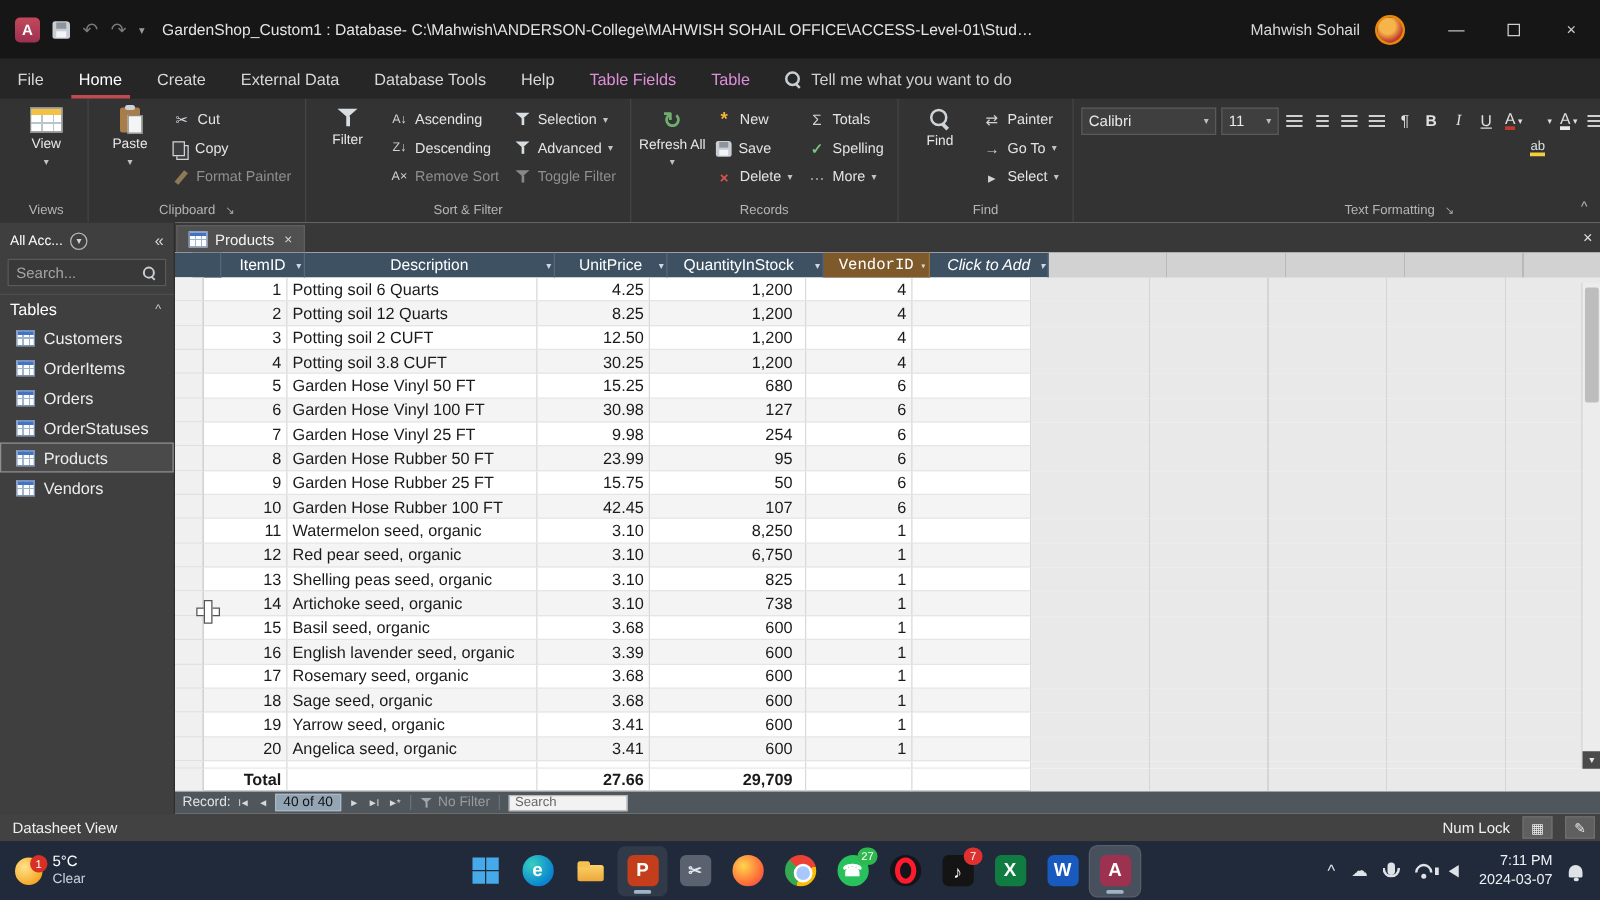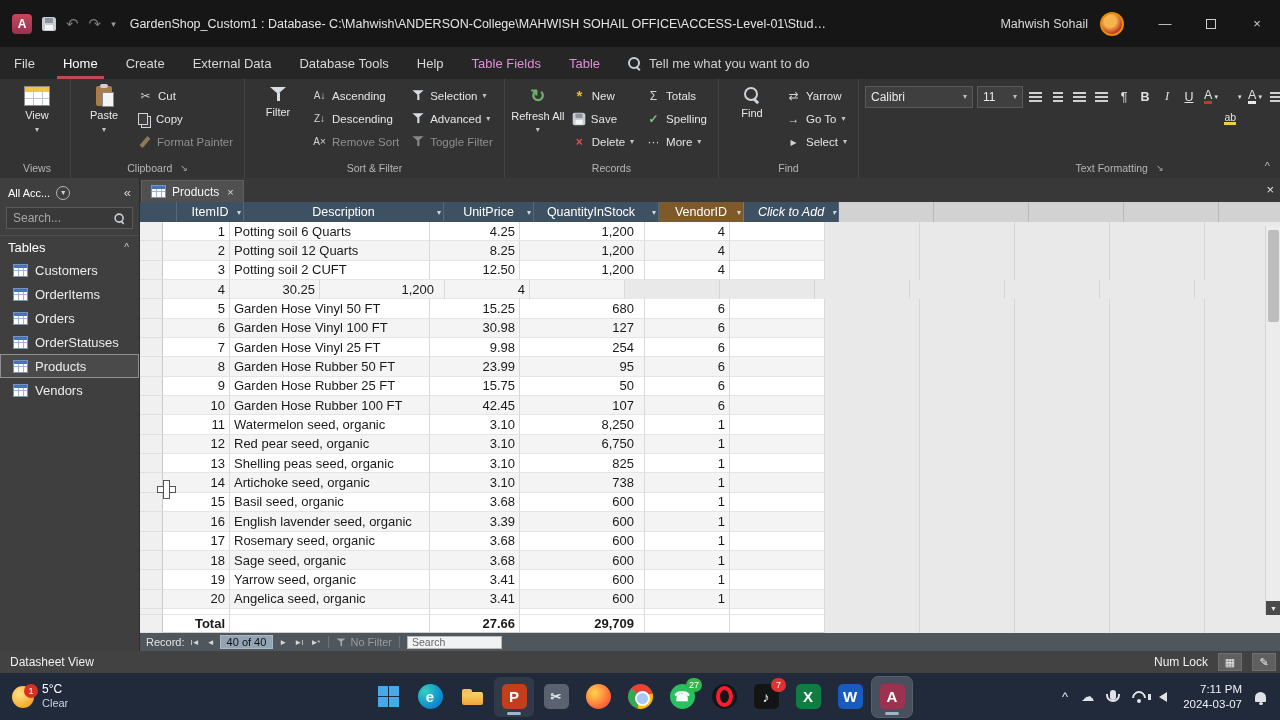--- a/index.html
+++ b/index.html
@@ -108,21 +108,21 @@
   .objtabs { height:24px; background:#383838; display:flex; align-items:flex-end; position:relative; }
   .objtab { height:22px; margin-left:1px; background:#505050; border:1px solid #5f5f5f; border-bottom:none; color:#f2f2f2; font-size:12px; display:flex; align-items:center; gap:6px; padding:0 9px; }
   .objtab .x { font-size:11px; color:#d8d8d8; margin-left:2px; }
   .objclose { position:absolute; right:6px; top:4px; font-size:13px; color:#e0e0e0; }
 
   .datasheet { height:431px; position:relative; overflow:hidden; font-size:13px; color:#1a1a1a; background:#e9e9e9; }
   .ds-h { display:flex; height:20px; background:#3e5163; color:#fff;padding-left:14px; }
   .ds-corner { width:23px; border-right:1px solid #55677a; background:#3e5163; flex:none; }
   .ds-hc { display:flex; align-items:center; justify-content:center; position:relative; border-right:1px solid #55677a; font-size:12.5px; flex:none; }
   .ds-hc .hchev { position:absolute; right:2px; top:6px; font-size:8px; color:#cfd8e0; }
-  .ds-hc.hdr-vendor { background:#7e5a2b; border-right-color:#96743f; }
+  .ds-hc.hdr-vendor { background:#7e5a2b; border-right-color:#96743f;font-family:Liberation Mono, monospace; }
   .ds-hc.hdr-add { font-style:italic; font-weight:normal; }
   .ds-hfill { flex:1; background:#d2d2d2; background-image:repeating-linear-gradient(90deg, transparent 0 94px, #b9b9b9 94px 95px); }
   .ds-r { display:flex; height:19.35px; background:#fff; }
   .ds-r.alt { background:#f4f4f4; }
   .ds-sel { width:23px; background:#f0f0f0; border-right:1px solid #c9c9c9; border-bottom:1px solid #e0e0e0; flex:none; }
   .ds-c { display:flex; align-items:center; padding:0 4px; border-right:1px solid #d9d9d9; border-bottom:1px solid #e5e5e5; overflow:hidden; white-space:nowrap; flex:none; }
   .ds-c.num { justify-content:flex-end; }
   .ds-fill { flex:1; background:#e9e9e9; background-image:repeating-linear-gradient(90deg, transparent 0 94px, #d5d5d5 94px 95px); }
   .w-id{width:67px} .w-desc{width:200px} .w-price{width:90px} .w-qty{width:125px; padding-right:10px} .w-vendor{width:85px} .w-add{width:95px}
   .newrow { height:6px; overflow:hidden; }
@@ -369,21 +369,21 @@
 
     <div class="rgroup">
       <div class="rgroup-body">
         <div class="rbig">
           <span class="bigmag"></span>
           <span>Find</span>
         </div>
         <div class="rcol">
           <div class="rsmall">
             <span class="sic">⇄</span>
-            <span>Yarrow</span>
+            <span>Painter</span>
           </div>
           <div class="rsmall">
             <span class="sic">→</span>
             <span>Go To</span>
             <span class="chev">▾</span>
           </div>
           <div class="rsmall">
             <span class="sic">▸</span>
             <span>Select</span>
             <span class="chev">▾</span>
@@ -578,20 +578,21 @@
               <div class="ds-c w-desc">Potting soil 2 CUFT</div>
               <div class="ds-c w-price num">12.50</div>
               <div class="ds-c w-qty num">1,200</div>
               <div class="ds-c w-vendor num">4</div>
               <div class="ds-c w-add"></div>
               <div class="ds-fill"></div>
             </div>
             <div class="ds-r alt">
               <div class="ds-sel"></div>
               <div class="ds-c w-id num">4</div>
+              <div class="ds-c w-desc">Potting soil 3.8 CUFT</div>
               <div class="ds-c w-price num">30.25</div>
               <div class="ds-c w-qty num">1,200</div>
               <div class="ds-c w-vendor num">4</div>
               <div class="ds-c w-add"></div>
               <div class="ds-fill"></div>
             </div>
             <div class="ds-r">
               <div class="ds-sel"></div>
               <div class="ds-c w-id num">5</div>
               <div class="ds-c w-desc">Garden Hose Vinyl 50 FT</div>

